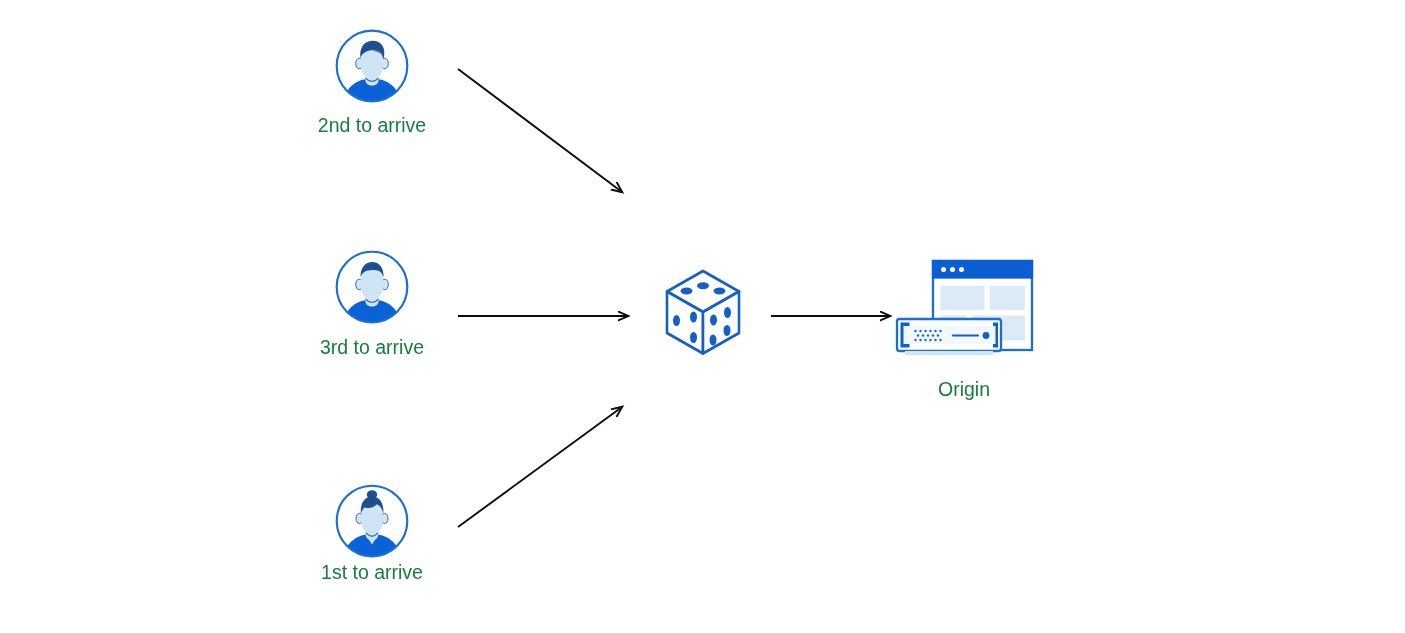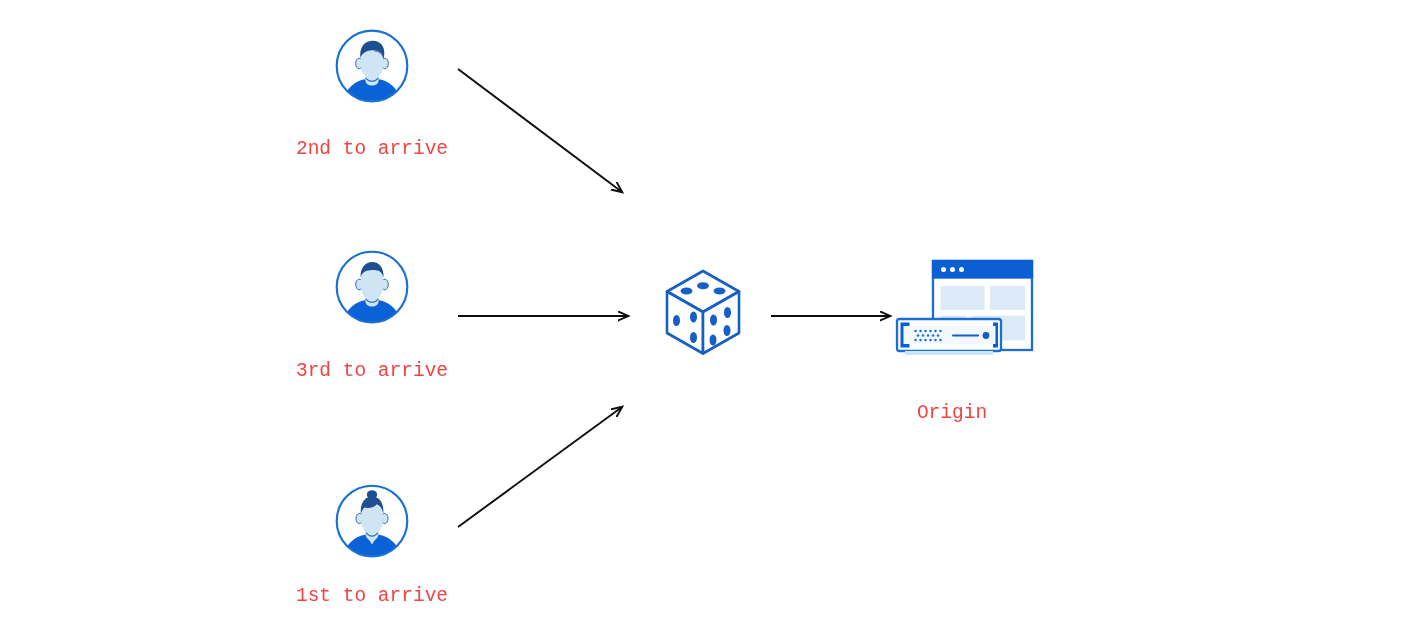--- a/index.html
+++ b/index.html
@@ -23,43 +23,42 @@
   }
   .node-icon {
     position: relative;
     display: block;
   }
   .node-label {
     position: absolute;
     left: 50%;
     transform: translateX(-50%);
     white-space: nowrap;
-    color: #ef4444;
+    color: #15803d;
     font-size: 19.5px;
-    font-family: Liberation Mono, monospace;
+    font-family: Liberation Sans, sans-serif;
     line-height: 1;
-    margin-top: 24px;
   }
   .arrow-layer {
     position: absolute;
     left: 0;
     top: 0;
     width: 1405px;
     height: 633px;
     pointer-events: none;
   }
   .client-1 { left: 334px; top: 28px; }
   .client-2 { left: 334px; top: 249px; }
   .client-3 { left: 334px; top: 483px; }
   .client-1 .node-label { top: 88px; }
   .client-2 .node-label { top: 89px; }
   .client-3 .node-label { top: 80px; }
   .dice-node { left: 662px; top: 267px; }
   .origin-node { left: 893px; top: 258px; }
-  .origin-node .node-label { top: 122px; left: 59px; }
+  .origin-node .node-label { top: 122px; left: 71px; }
 </style>
 </head>
 <body>
 
 <div id="canvas">
 
   <svg class="arrow-layer" viewBox="0 0 1405 633" width="1405" height="633">
     <defs>
       <marker id="ah" markerWidth="16" markerHeight="16" refX="10.2" refY="5" orient="auto" markerUnits="userSpaceOnUse">
         <path d="M 0.6 0.6 L 10.6 5 L 0.6 9.4" fill="none" stroke="#0d0d0d" stroke-width="1.9" stroke-linecap="square" stroke-linejoin="miter"></path>

